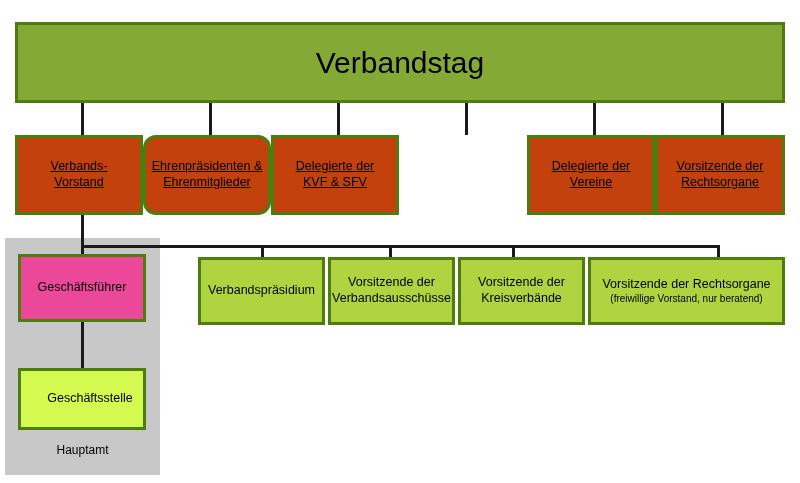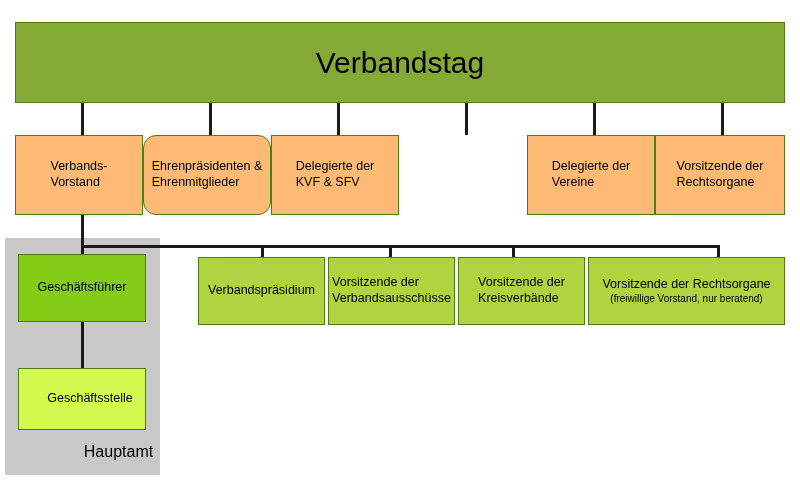--- a/index.html
+++ b/index.html
@@ -17,45 +17,45 @@
     width: 800px;
     height: 483px;
     background: #ffffff;
     overflow: hidden;
   }
 
   
   .node {
     position: absolute;
     box-sizing: border-box;
-    border: 1px solid #4d7c0f;
+    border: 3px solid #4d7c0f;
     display: flex;
     align-items: center;
     justify-content: center;
-    text-align: left;
+    text-align: center;
     line-height: 1.25;
     z-index: 3;
   }
   .node .node-label {
     display: block;
     padding: 0 4px;
     white-space: pre-line;
   }
   .node .node-sub {
     display: block;
     font-size: 10px;
     padding: 0 3px;
     white-space: pre-line;
   }
 
   
   .lvl-root   { background: #85a935; }
-  .lvl-two    { background: #fdba74; }
+  .lvl-two    { background: #c2410c; text-decoration: underline; }
   .lvl-three  { background: #b0d43f; }
-  .lvl-exec   { background: #84cc16; }
+  .lvl-exec   { background: #ec4899; }
   .lvl-office { background: #d4f94f; padding-left: 16px; }
 
   
   #root-banner {
     left: 15px;
     top: 22px;
     width: 770px;
     height: 81px;
     font-size: 30px;
   }
@@ -84,23 +84,22 @@
     height: 237px;
     background: #c8c8c8;
     z-index: 1;
   }
   #hauptamt-caption {
     position: absolute;
     left: 5px;
     top: 443px;
     width: 155px;
     text-align: center;
-    font-size: 16px;
+    font-size: 12px;
     z-index: 4;
-    margin-left: 36px;
   }
   #node-geschaeftsfuehrer {
     left: 18px;
     top: 254px;
     width: 128px;
     height: 68px;
     font-size: 12.5px;
   }
   #node-geschaeftsstelle {
     left: 18px;

